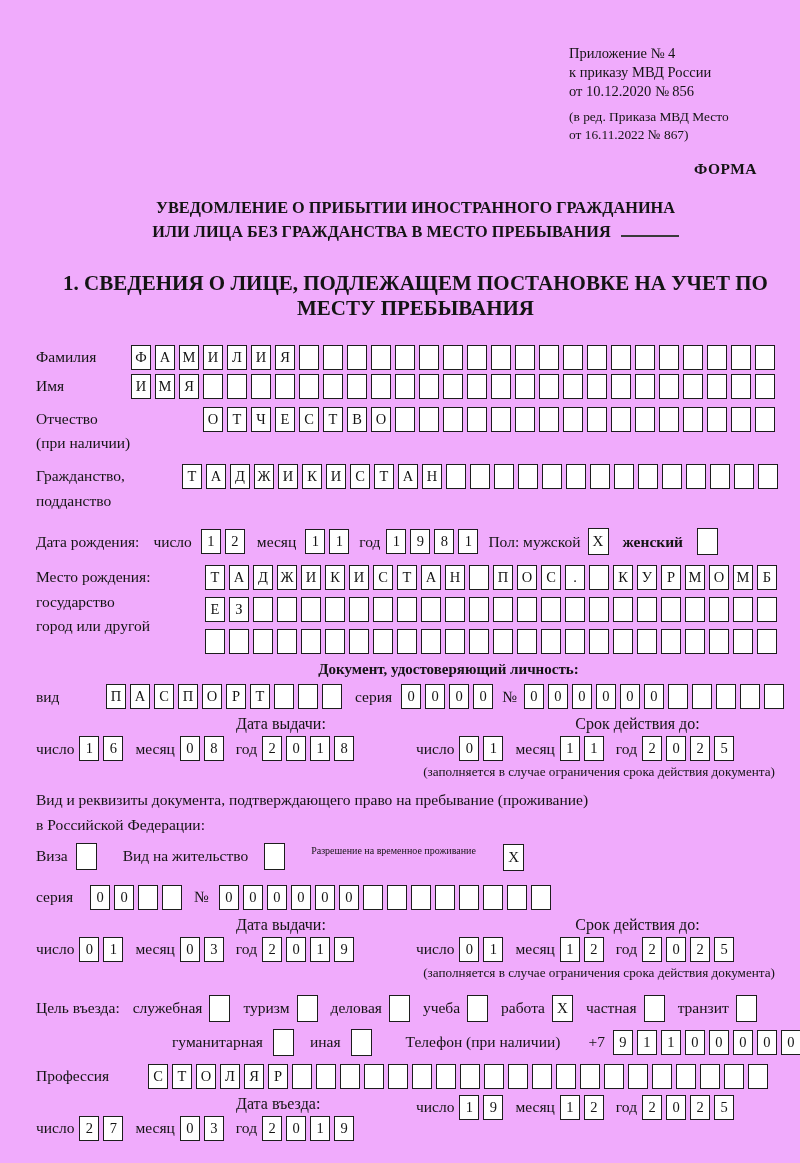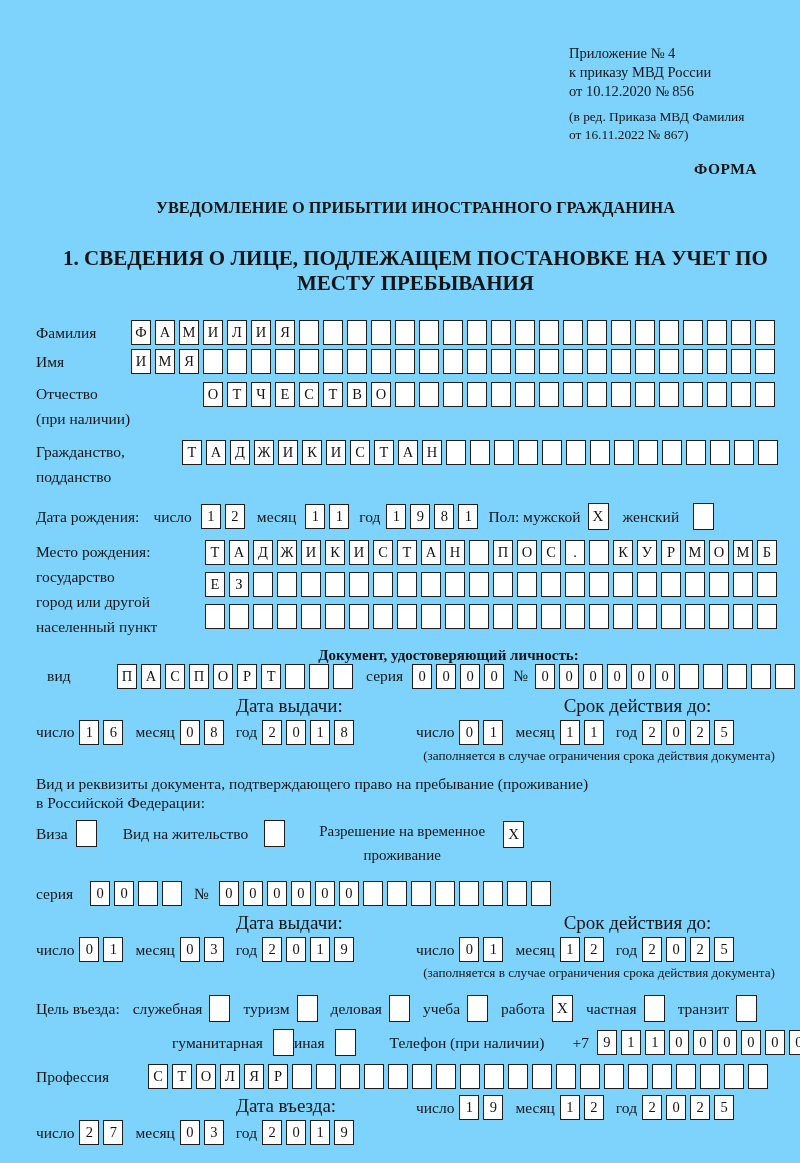--- a/index.html
+++ b/index.html
@@ -1,18 +1,18 @@
 <!DOCTYPE html>
 <html><head>
 <meta charset="utf-8">
 <style>
   * { box-sizing: border-box; }
   html,body { margin:0; padding:0; background:#fff; }
   body { font-family:"Liberation Serif","DejaVu Serif",serif; color:#141414; }
-  .page { width:800px; height:1163px; padding:44px 5px 0 36px; overflow:hidden; position:relative; background:#7dd3fc; }
+  .page { width:800px; height:1163px; padding:44px 5px 0 36px; overflow:hidden; position:relative; background:#f0abfc; }
 
   .appendix-wrap { display:flex; flex-direction:column; align-items:flex-end; padding-right:38px; }
   .appendix { width:188px; font-size:14.5px; line-height:1.32; }
   .revision { width:188px; font-size:13.4px; line-height:1.32; margin-top:7px; }
   .forma { font-size:15.5px; font-weight:bold; margin-top:16px; letter-spacing:.5px; }
 
   .title { text-align:center; font-weight:bold; font-size:16.3px; line-height:1.5; margin-top:18px; }
   .blank-line { display:inline-block; width:58px; border-bottom:2px solid #3a3a3a; height:13px; margin-left:10px; }
 
   .section-heading { text-align:center; font-weight:bold; font-size:21px; margin-top:26px; }
@@ -21,74 +21,75 @@
   .row-top { display:flex; align-items:flex-start; }
   .lbl { font-size:15.5px; line-height:1.25; flex:0 0 auto; }
   .sub { font-size:15.5px; line-height:1.6; }
 
   .cells { display:flex; gap:4px; flex:0 0 auto; }
   .cell { flex:0 0 auto; width:20px; height:25px; border:1.6px solid #1d1d1d; display:flex;
           align-items:center; justify-content:center; font-size:14.5px; background:#fff; }
   .checkbox { flex:0 0 auto; width:21px; height:27px; border:1.7px solid #1d1d1d; display:flex;
               align-items:center; justify-content:center; font-size:15px; background:#fff; }
 
-  .mt4{margin-top:4px;} .mt6{justify-content:flex-end;} .mt8{margin-top:8px;} .mt10{margin-top:10px;} .mt14{margin-top:14px;} .mt24{margin-top:24px;}
+  .mt4{margin-top:4px;} .mt6{margin-top:6px;} .mt8{margin-top:8px;} .mt10{margin-top:10px;} .mt14{margin-top:14px;} .mt24{margin-top:24px;}
 
   .w-surname { width:95px; }
   .w-patronymic { width:167px; }
   .w-citizenship { width:146px; }
   .w-birthplace { width:169px; }
   .w-kind { width:70px; }
   .w-profession { width:112px; }
 
   .doc-heading { text-align:center; font-weight:bold; font-size:15px; margin-top:7px; padding-left:66px; }
 
   .dates { display:flex; margin-top:6px; }
   .dates-left { width:372px; flex:0 0 auto; }
   .dates-right { flex:1; }
-  .half-label { font-size:19px; margin-bottom:3px; }
+  .half-label { font-size:16px; margin-bottom:3px; }
   .half-label.issue { padding-left:200px; }
   .half-label.expiry { padding-left:72px;text-align:center; }
   .half-label.entry { padding-left:200px; }
   .half-label.stay { padding-left:72px; }
   .date-line { display:flex; align-items:center; }
   .date-line .lbl { margin-right:5px; }
   .date-line .cells { margin-right:12px; }
   .dates-right .date-line { padding-left:8px; }
   .note-right { text-align:right; font-size:13.2px; margin-top:3px; padding-right:20px; }
 
   .permits { display:flex; align-items:flex-start; margin-top:8px; }
-  .permit-label-multi { text-align:center; font-size:15px; line-height:1.55; }
+  .permit-label-multi { text-align:left; font-size:10px; line-height:1.55; }
   .permit-2line { width:182px; }
   .permit-3line { width:186px; }
 
   .purpose-line { display:flex; align-items:center; margin-top:14px; }
   .purpose-line .opt-lbl { margin-left:13px; margin-right:7px; }
   .purpose-line2 { display:flex; align-items:center; margin-top:7px; padding-left:92px; }
 </style>
 </head>
 <body>
 
 <div class="page">
 
   <div class="appendix-wrap">
     <div class="appendix">
       <div>Приложение № 4</div>
       <div>к приказу МВД России</div>
       <div>от 10.12.2020 № 856</div>
     </div>
     <div class="revision">
-      <div>(в ред. Приказа МВД Фамилия</div>
+      <div>(в ред. Приказа МВД Место</div>
       <div>от 16.11.2022 № 867)</div>
     </div>
     <div class="forma">ФОРМА</div>
   </div>
 
   <div class="title">
     <div>УВЕДОМЛЕНИЕ О ПРИБЫТИИ ИНОСТРАННОГО ГРАЖДАНИНА</div>
+    <div><span>ИЛИ ЛИЦА БЕЗ ГРАЖДАНСТВА В МЕСТО ПРЕБЫВАНИЯ</span><span class="blank-line"></span></div>
   </div>
 
   <div class="section-heading">1. СВЕДЕНИЯ О ЛИЦЕ, ПОДЛЕЖАЩЕМ ПОСТАНОВКЕ НА УЧЕТ ПО МЕСТУ ПРЕБЫВАНИЯ</div>
 
   <div class="row mt24">
     <span class="lbl w-surname">Фамилия</span>
     <div class="cells">
         <div class="cell">Ф</div>
         <div class="cell">А</div>
         <div class="cell">М</div>
@@ -233,30 +234,29 @@
       </div>
     <span class="lbl" style="margin-left:10px; margin-right:6px;">год</span>
     <div class="cells">
         <div class="cell">1</div>
         <div class="cell">9</div>
         <div class="cell">8</div>
         <div class="cell">1</div>
       </div>
     <span class="lbl" style="margin-left:10px; margin-right:7px;">Пол: мужской</span>
     <div class="checkbox">X</div>
-    <span class="lbl" style="margin-left:14px; margin-right:14px;">женский</span>
+    <span class="lbl" style="margin-left:14px; margin-right:14px;font-weight:bold;">женский</span>
     <div class="checkbox"></div>
   </div>
 
   <div class="row-top mt10">
     <div class="w-birthplace">
       <div class="sub">Место рождения:</div>
       <div class="sub">государство</div>
       <div class="sub">город или другой</div>
-      <div class="sub">населенный пункт</div>
     </div>
     <div style="display:flex; flex-direction:column; gap:7px;">
       <div class="cells">
           <div class="cell">Т</div>
           <div class="cell">А</div>
           <div class="cell">Д</div>
           <div class="cell">Ж</div>
           <div class="cell">И</div>
           <div class="cell">К</div>
           <div class="cell">И</div>
@@ -527,21 +527,21 @@
     <div class="checkbox">X</div>
     <span class="lbl opt-lbl">частная</span>
     <div class="checkbox"></div>
     <span class="lbl opt-lbl">транзит</span>
     <div class="checkbox"></div>
   </div>
 
   <div class="purpose-line2">
     <span class="lbl" style="margin-right:10px;margin-left:44px;">гуманитарная</span>
     <div class="checkbox"></div>
-    <span class="lbl" style="margin-left:0; margin-right:10px;">иная</span>
+    <span class="lbl" style="margin-left:16px; margin-right:10px;">иная</span>
     <div class="checkbox"></div>
     <span class="lbl" style="margin-left:34px;">Телефон (при наличии)</span>
     <span class="lbl" style="margin-left:28px; margin-right:8px;">+7</span>
     <div class="cells">
         <div class="cell">9</div>
         <div class="cell">1</div>
         <div class="cell">1</div>
         <div class="cell">0</div>
         <div class="cell">0</div>
         <div class="cell">0</div>

